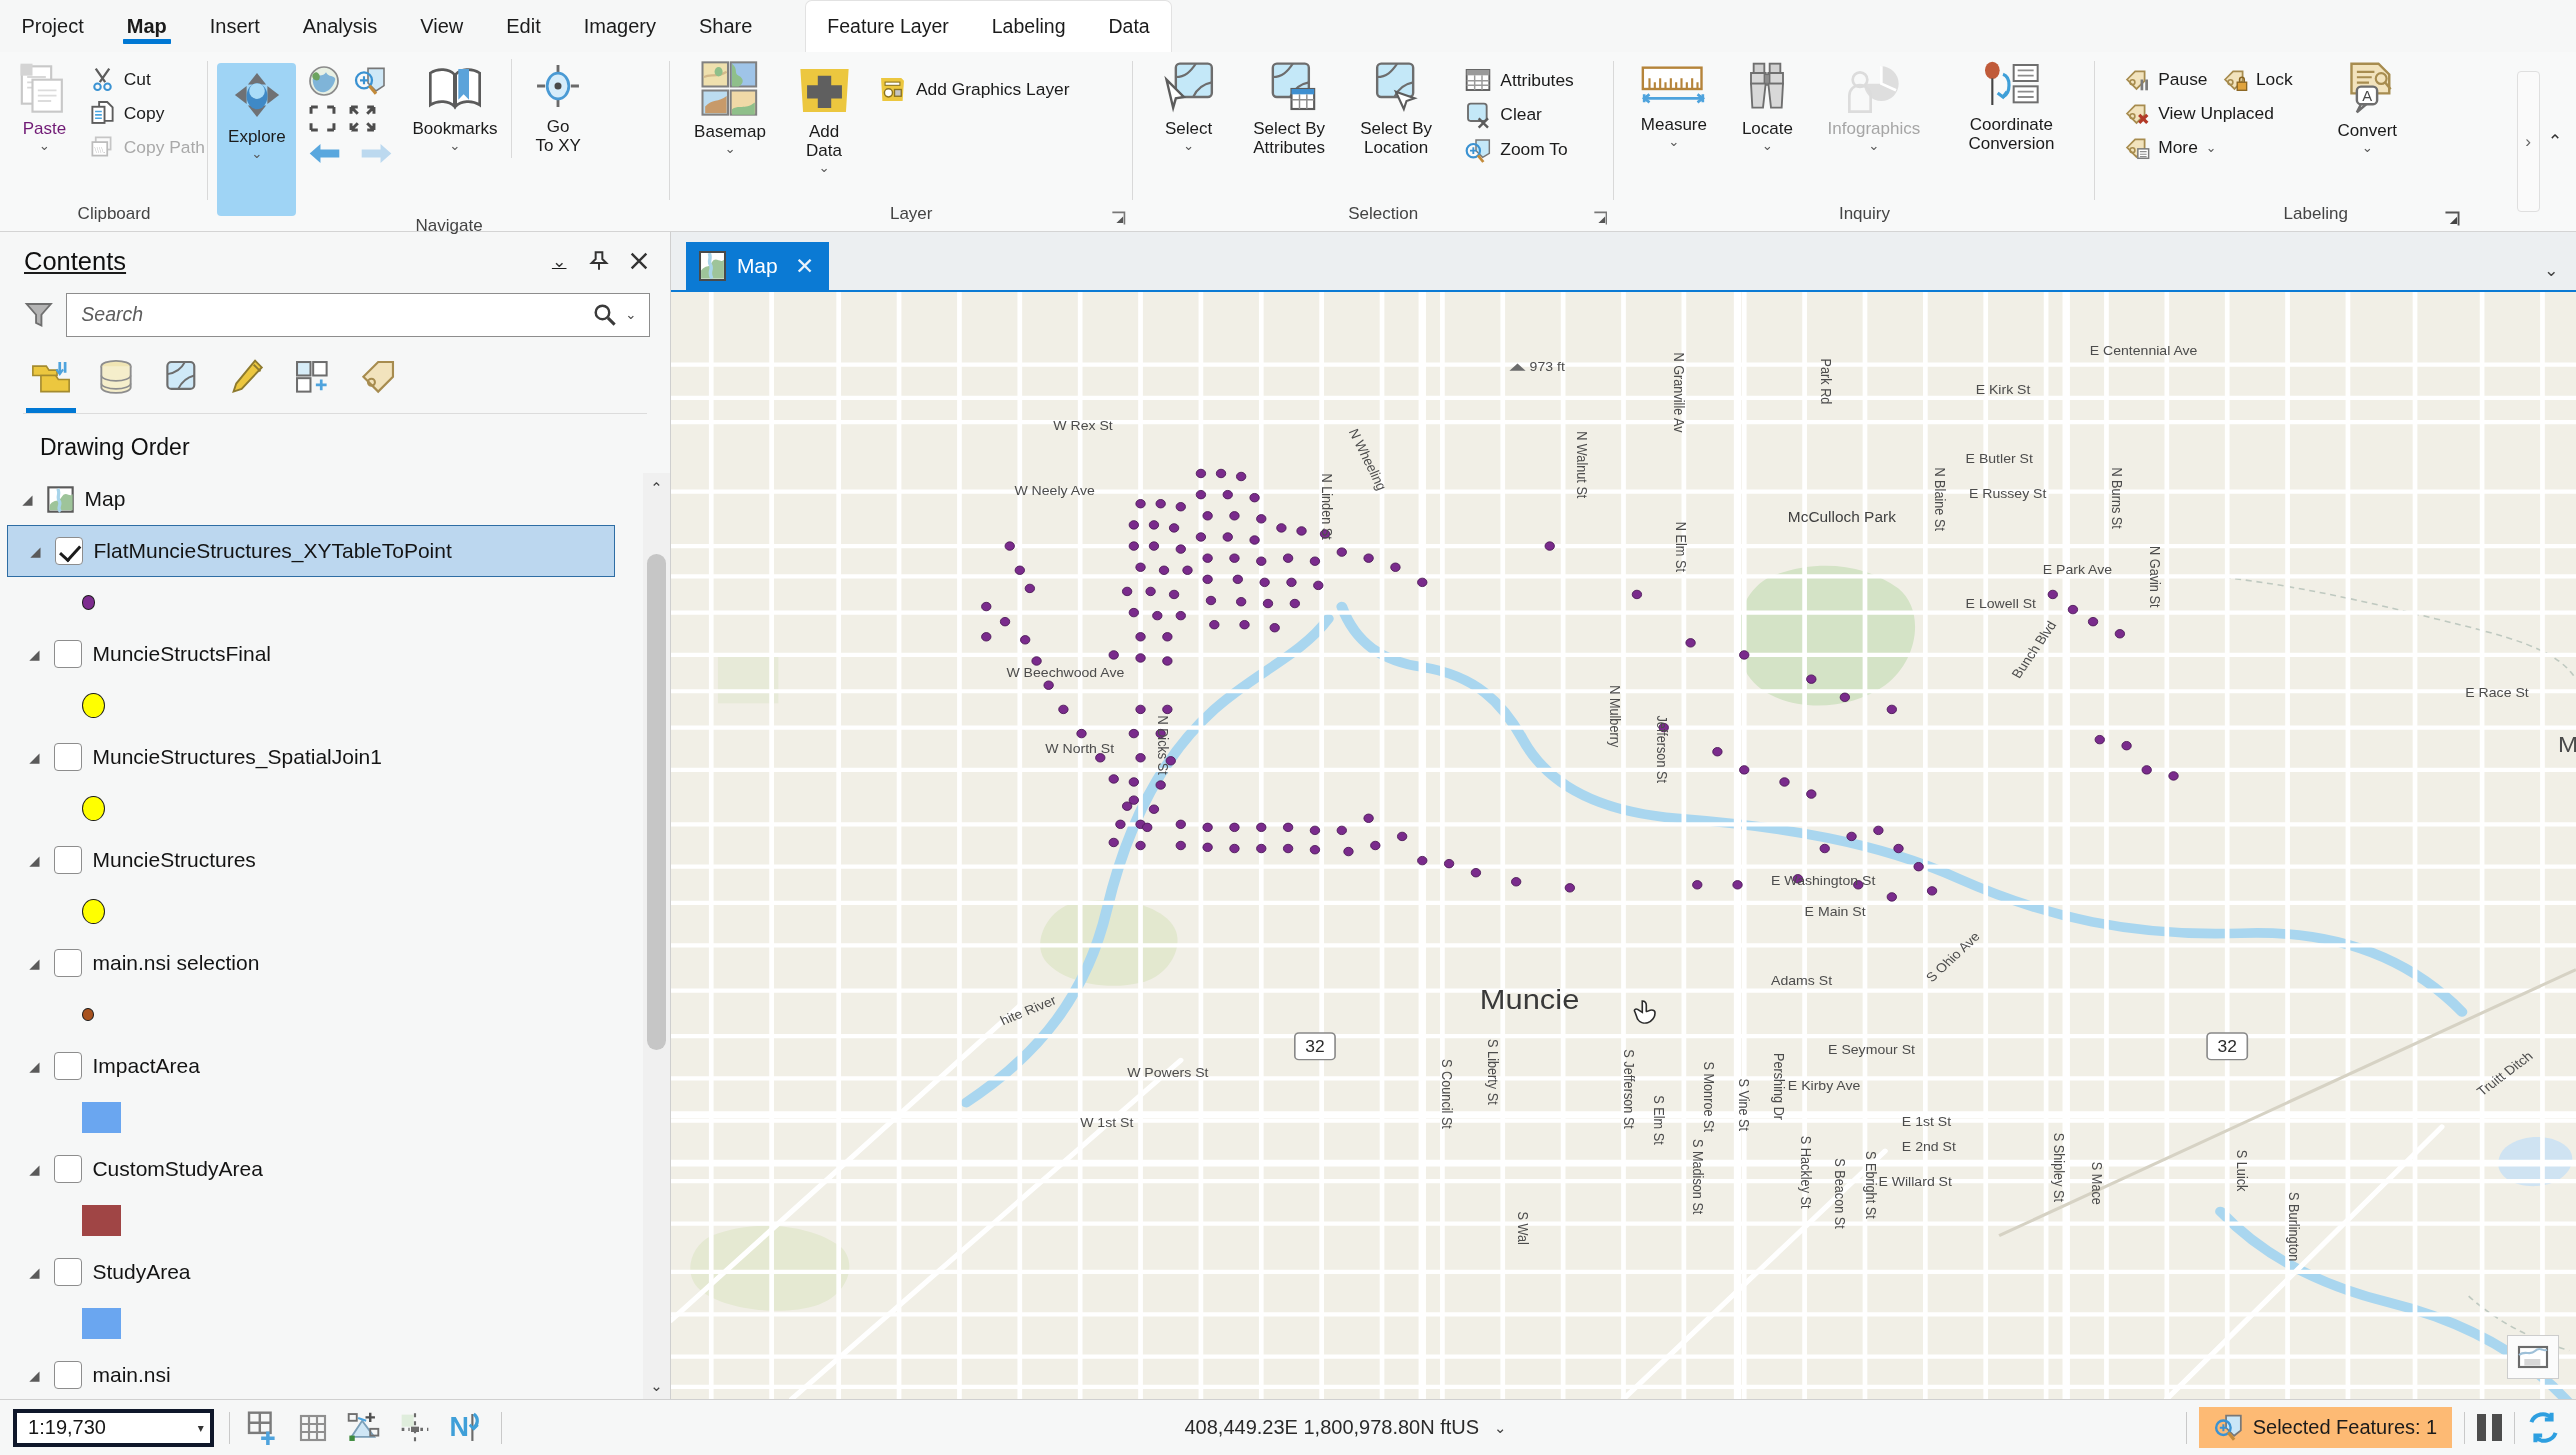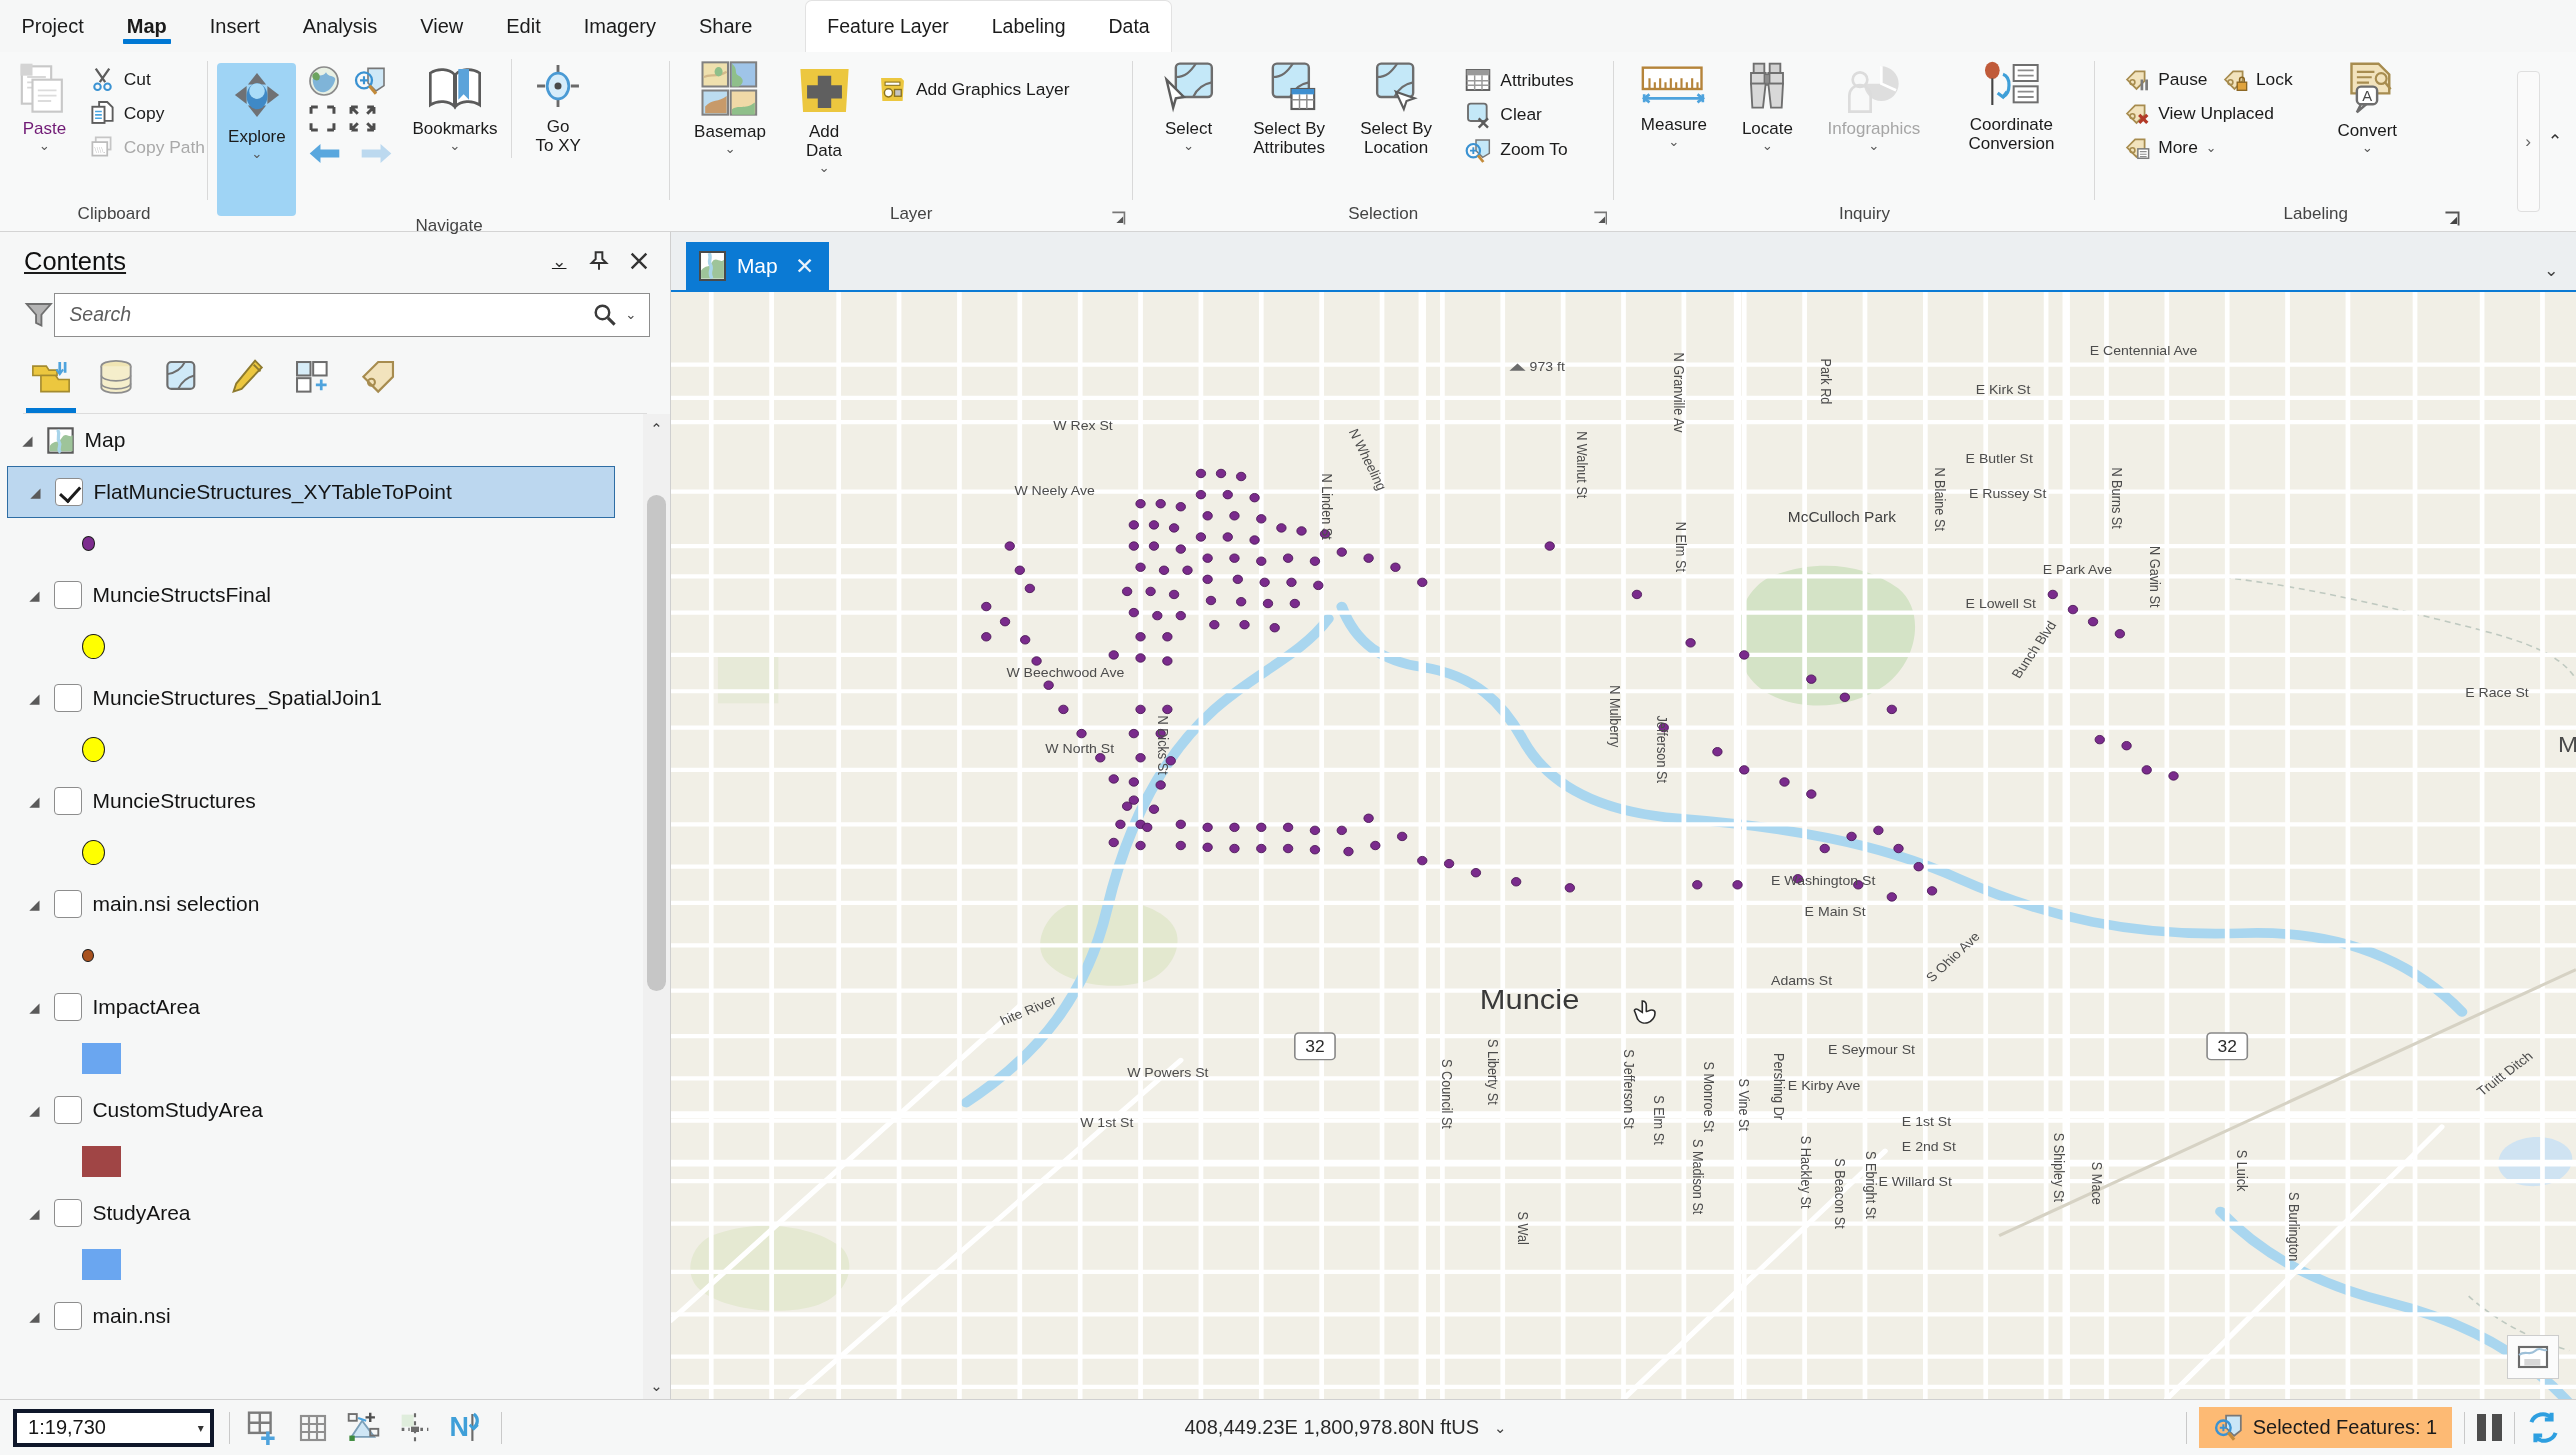--- a/index.html
+++ b/index.html
@@ -53,21 +53,21 @@
   .more-arrow { width:23px; height:141px; border:0.7px solid #dfdfdf; border-radius:4px; display:flex; align-items:center; justify-content:center; color:#666; background:#fafafa;}
 
   
   .workspace { flex:1; display:flex; min-height:0; background:#eceff1; }
 
   
   .contents { width:671px; background:#f6f7f7; display:flex; flex-direction:column; border-right:0.7px solid #cfcfcf; }
   .contents-head { height:58px; display:flex; align-items:center; padding:0 14.8px 0 24px; gap:8px;text-decoration:underline; }
   .contents-title { font-size:25.5px; color:#101010; flex:1; }
   .chead-btn { width:32px; height:32px; display:flex; align-items:center; justify-content:center; color:#333; font-size:17.4px; }
-  .contents-search { display:flex; align-items:center; padding:2.7px 20px 0 24px; }
+  .contents-search { display:flex; align-items:center; gap:12px; padding:2.7px 20px 0 24px; }
   .funnel { width:29.5px; height:29.5px; flex:0 0 29.5px; }
   .searchbox { flex:1; height:44px; background:#fff; border:1px solid #8d8d8d; display:flex; align-items:center; padding:0 6.7px 0 14.8px; }
   .searchbox input { flex:1; border:none; outline:none; font-size:19.5px; font-style:italic; color:#5a5a5a; font-family:"Liberation Sans",sans-serif; background:transparent; }
   .searchbox input::placeholder{ color:#5d5d5d; font-style:italic; }
   .sbtn { width:29.5px; display:flex; align-items:center; justify-content:center; color:#444; }
   .contents-tabs { display:flex; align-items:flex-end; gap:9.4px; padding:12px 24px 0 23px; position:relative;}
   .ctab { width:56px; height:58px; display:flex; align-items:center; justify-content:center; position:relative; }
   .ctab.active::after { content:""; position:absolute; left:2.7px; right:2.7px; bottom:-6px; height:4.7px; background:#0078d4; }
   .contents-tabs-rule { height:0.7px; background:#dcdcdc; margin:6.7px 23px 0 23px; }
   .drawing-order { font-size:23px; padding:20px 0 12px 40px; color:#101010; }
@@ -665,20 +665,21 @@
           </svg>
         </div>
         <div class="ctab">
           <svg width="39" height="39" viewBox="0 0 29 29">
             <path d="M4 14l11-11h11v11l-11 11z" fill="#f2e3bd" stroke="#a78c4f" stroke-width="1.6"></path>
             <circle cx="10" cy="18" r="2.6" fill="none" stroke="#a78c4f" stroke-width="1.5"></circle>
           </svg>
         </div>
       </div>
       <div class="contents-tabs-rule"></div>
+      <div class="drawing-order">Drawing Order</div>
 
       <div class="toc">
         <div class="toc-list">
 
           <div class="toc-row group">
             <span class="tri">◢</span>
             <span>
               <svg width="27" height="27" viewBox="0 0 20 20">
                   <rect x="1" y="1" width="18" height="18" fill="#fff" stroke="#5a5a5a" stroke-width="1.6"></rect>
                   <path d="M2 14c4-5 6-1 9-6s6 1 8-2v12H2z" fill="#9ec49a"></path>

